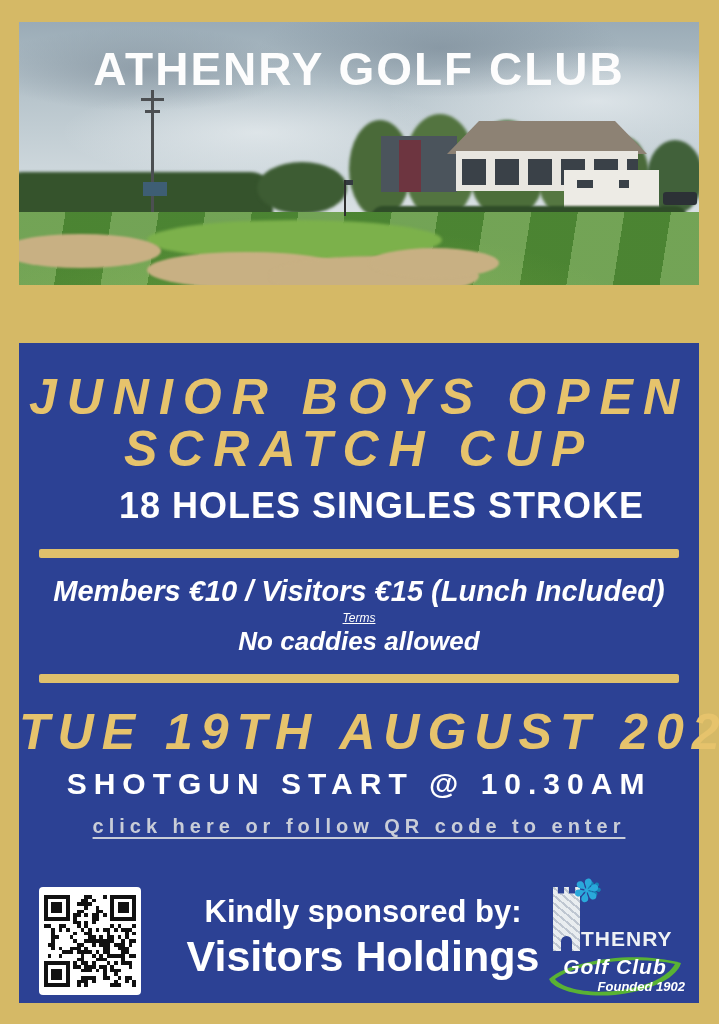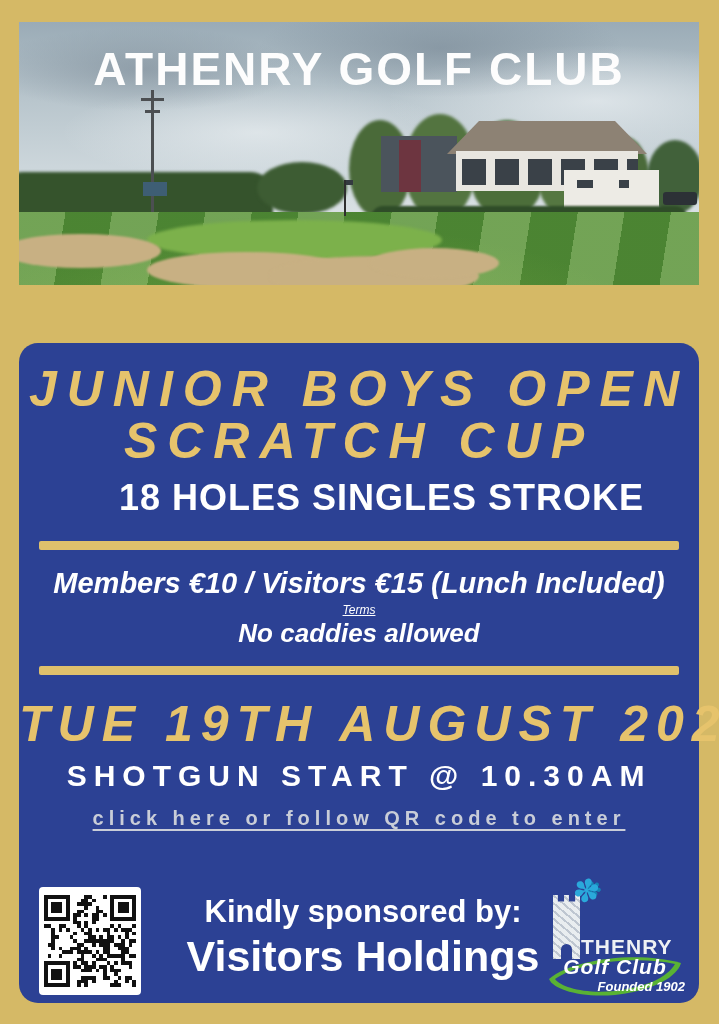--- a/index.html
+++ b/index.html
@@ -53,21 +53,21 @@
   .fair-light{position:absolute;inset:0;
     background:radial-gradient(ellipse 500px 160px at 40% 100%, rgba(180,220,90,.25), transparent 75%);}
   .putt-green{position:absolute;left:128px;top:8px;width:295px;height:40px;background:#7cb14b;
     border-radius:50%;filter:blur(1.5px);}
   .bunker{position:absolute;background:#c8b083;border-radius:50%;filter:blur(1px);}
   .flag-pole{position:absolute;left:325px;top:158px;width:2px;height:36px;background:#2e2e2e;}
   .flag-top{position:absolute;left:327px;top:158px;width:7px;height:5px;background:#343a40;}
   
   .panel{
     position:absolute;left:19px;top:343px;width:680px;height:660px;
-    background:#2c4194;color:#fff;text-align:center;padding-top:20px;border-radius:19px;
+    background:#2c4194;color:#fff;text-align:center;padding-top:28px;
   }
   .event-title{
     color:#e6c36c;font-size:50px;line-height:1.04;font-weight:800;font-style:italic;
     letter-spacing:10px;white-space:nowrap;
   }
   .format-line{font-size:36px;font-weight:700;letter-spacing:1px;margin-top:10px;white-space:nowrap;margin-left:45px;}
   .divider{width:640px;height:9px;background:#dfc06c;margin:22px auto 0;border-radius:2px;}
   .divider.d2{margin-top:17px;}
   .pricing{font-size:29px;font-weight:700;font-style:italic;margin-top:17px;white-space:nowrap;}
   .booking{font-size:29px;font-weight:400;font-style:italic;margin-top:1px;white-space:nowrap;}
@@ -87,21 +87,21 @@
     position:absolute;left:0;bottom:4px;width:100%;
     display:flex;align-items:center;justify-content:space-between;padding:0 14px 0 20px;
   }
   .qr-box{width:102px;height:108px;background:#fff;border-radius:4px;padding:5px;flex:0 0 auto;}
   .qr-box svg{width:100%;height:100%;display:block;}
   .sponsor{flex:1;text-align:center;padding-bottom:8px;margin-left:40px;}
   .sponsor-intro{font-size:31px;font-weight:700;}
   .sponsor-name{font-size:43px;font-weight:700;margin-top:2px;}
   
   .club-logo{position:relative;width:140px;height:116px;flex:0 0 auto;}
-  .logo-top{position:absolute;left:8px;top:12px;display:flex;align-items:flex-end;text-align:right;}
+  .logo-top{position:absolute;left:8px;top:4px;display:flex;align-items:flex-end;text-align:right;}
   .tower{
     position:relative;width:27px;height:64px;background:#e9edf0;
     background-image:repeating-linear-gradient(40deg, rgba(110,125,150,.35) 0 2px, transparent 2px 6px);
     clip-path:polygon(0 0,18% 0,18% 10%,41% 10%,41% 0,59% 0,59% 10%,82% 10%,82% 0,100% 0,100% 100%,0 100%);
   }
   .tower-door{position:absolute;left:8px;bottom:0;width:11px;height:15px;background:#2c4194;border-radius:6px 6px 0 0;}
   .logo-name{color:#eef1f4;font-weight:800;font-size:21px;letter-spacing:1px;line-height:1;margin:0 0 2px 1px;
     text-shadow:0 0 1px rgba(44,65,148,.6);}
   .flower{position:absolute;left:28px;top:-8px;font-size:32px;color:#2aa9db;transform:rotate(12deg);line-height:1;}
   .flower-back{position:absolute;left:40px;top:-4px;font-size:20px;color:#1583b5;transform:rotate(-20deg);line-height:1;}

